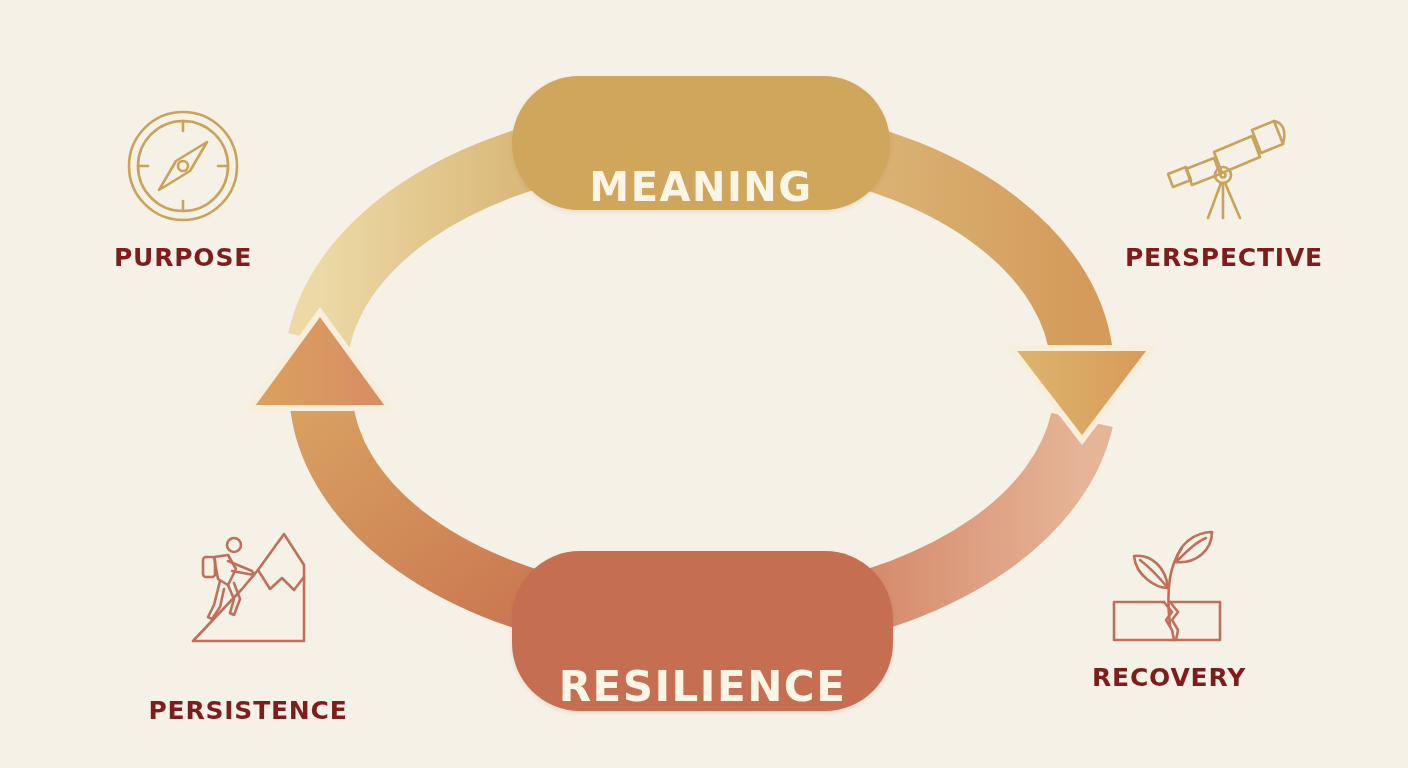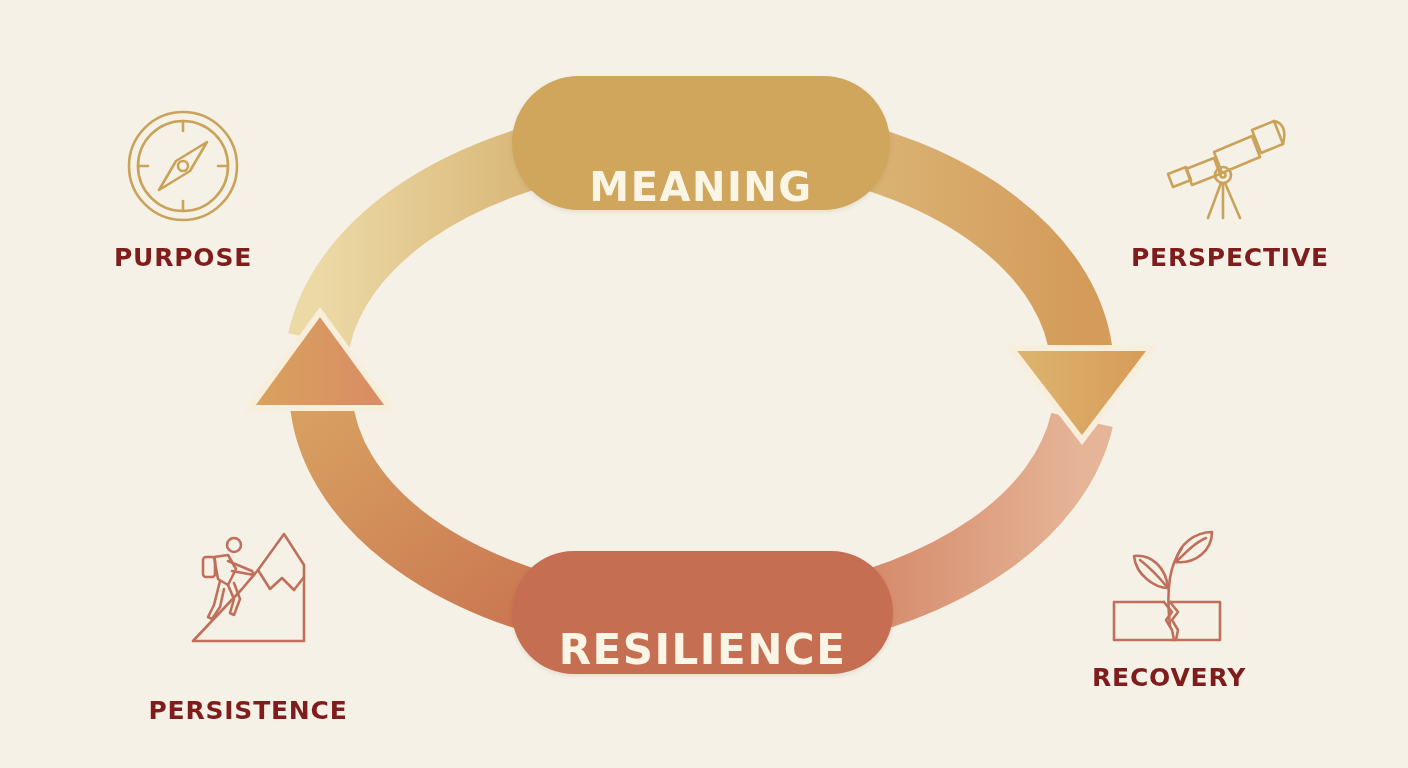--- a/index.html
+++ b/index.html
@@ -18,21 +18,21 @@
     font-weight: bold;
     letter-spacing: 1.5px;
     box-shadow: 0 2px 4px rgba(120,80,40,0.12);
   }
   .pill.meaning {
     left: 512px; top: 76px; width: 378px; height: 134px;
     background: #cfa65b;
     font-size: 40px;
   }
   .pill.resilience {
-    left: 512px; top: 551px; width: 381px; height: 123px;
+    left: 512px; top: 551px; width: 381px; height: 160px;
     background: #c56e52;
     font-size: 42px;
   }
   .node { position: absolute; text-align: center; }
   .node .label {
     position: absolute; white-space: nowrap;
     font-weight: bold; font-size: 25px; color: #7f1d1d;
     letter-spacing: 0.8px;
     transform: translateX(-50%);
   }
@@ -117,21 +117,21 @@
       <polygon points="88,22 110,13 119,36 97,45"></polygon>
       <path d="M110,13 Q124,16 119,36"></path>
 
       <circle cx="59" cy="67" r="8"></circle>
       <circle cx="59" cy="67" r="2.5"></circle>
 
       <line x1="57" y1="75" x2="44" y2="110"></line>
       <line x1="59" y1="75" x2="59" y2="110"></line>
       <line x1="61" y1="75" x2="76" y2="110"></line>
     </svg>
-    <div class="label" style="left:1224px;top:243px;margin-left:6px;">PERSPECTIVE</div>
+    <div class="label" style="left:1224px;top:243px;">PERSPECTIVE</div>
   </div>
 
   <div class="node" style="left:0;top:0;">
     <svg width="118" height="118" viewBox="0 0 118 118" style="left:190px;top:527px;" fill="none" stroke="#c0705a" stroke-width="2.6" stroke-linecap="round" stroke-linejoin="round">
 
       <polyline points="3,114 52,62 68,43 94,7 114,38 114,114 3,114"></polyline>
       <polyline points="68,43 80,62 92,51 104,63 114,50"></polyline>
 
       <circle cx="44" cy="18" r="7"></circle>
 

